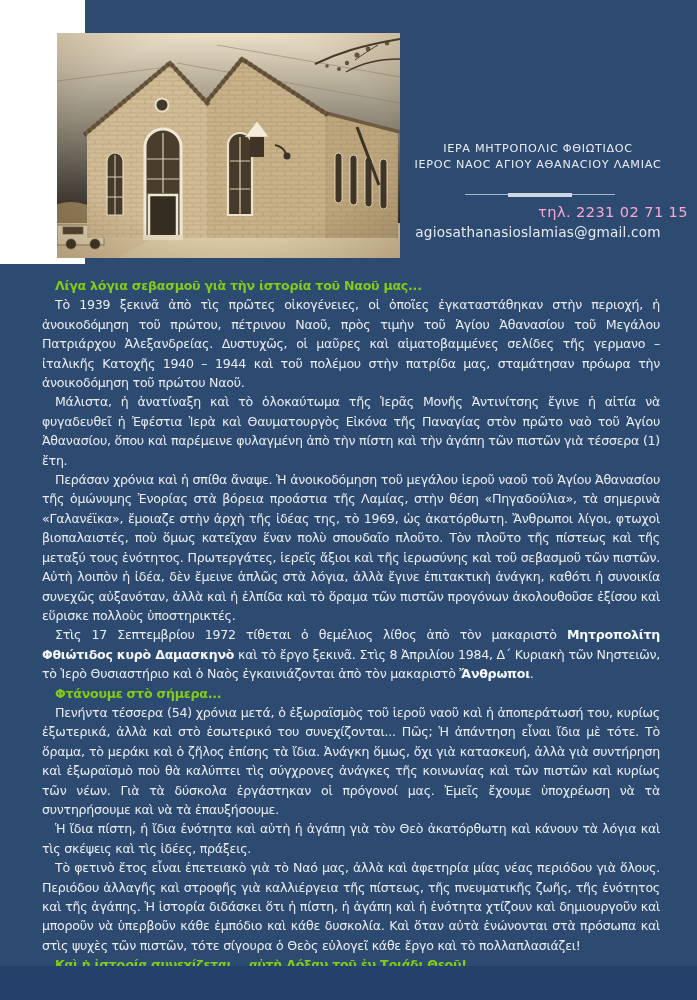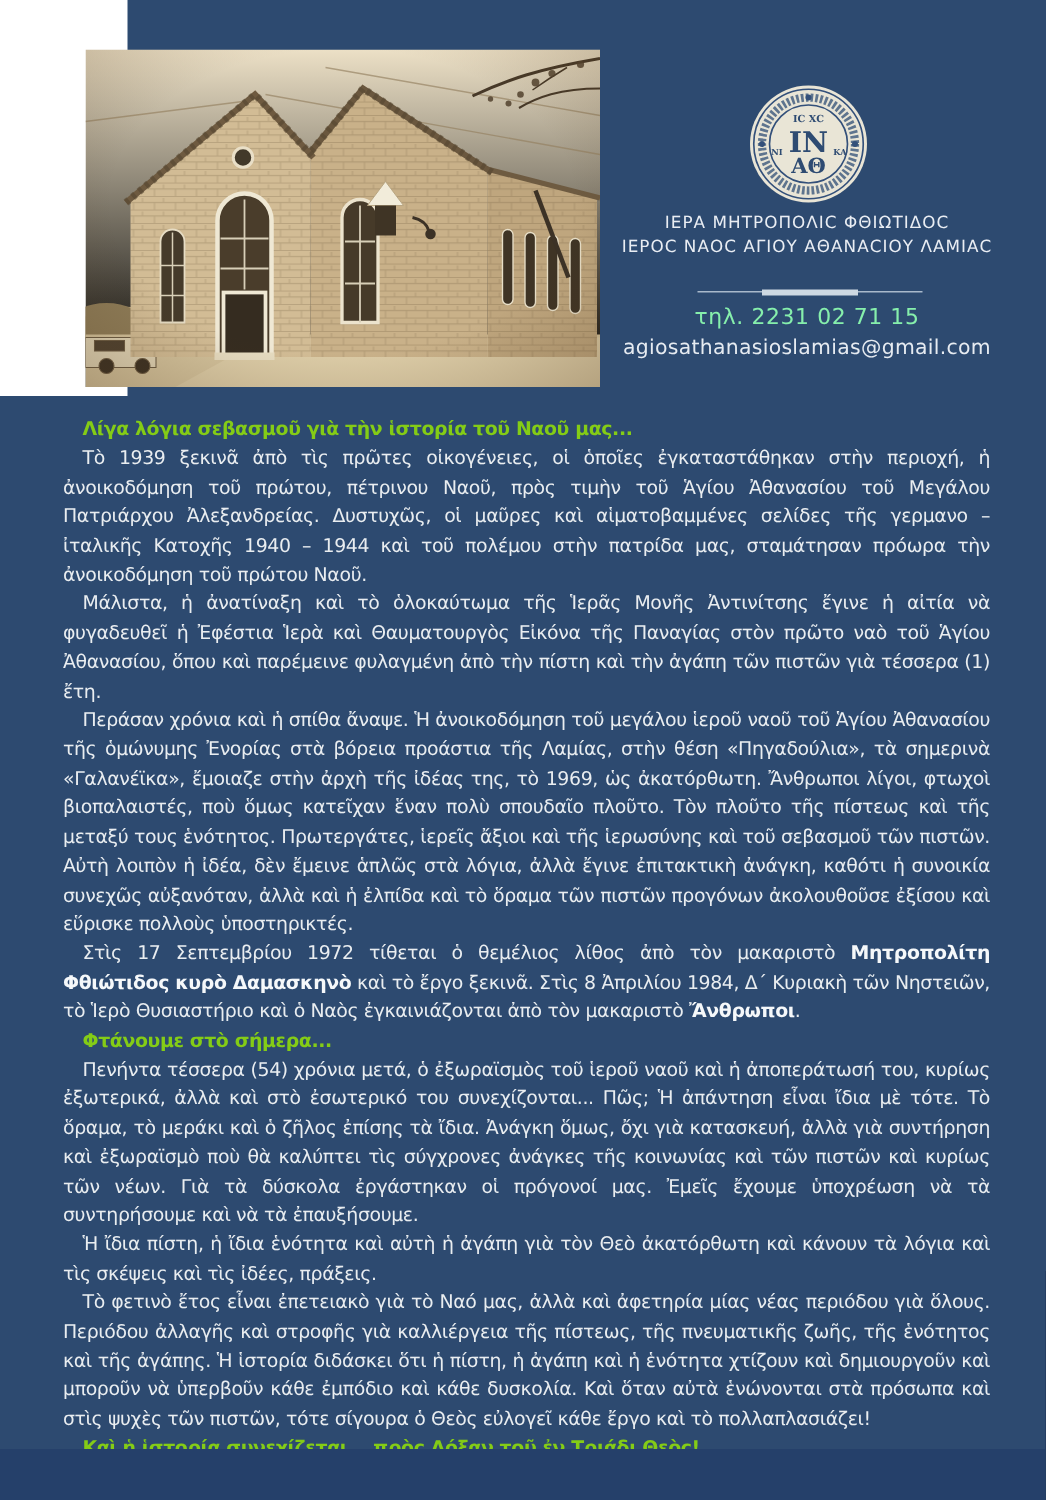--- a/index.html
+++ b/index.html
@@ -14,22 +14,22 @@
   
   .photo{position:absolute;left:57px;top:33px;width:343px;height:225px;}
   .photo svg{display:block;width:100%;height:100%;}
   
   .seal{position:absolute;left:499px;top:56px;width:80px;height:80px;}
   .org-lines{position:absolute;left:388px;top:141px;width:300px;text-align:center;
     font-weight:normal;font-size:11.2px;letter-spacing:.7px;line-height:16px;color:#e9edf3;}
   .divider{position:absolute;left:465px;top:193px;width:150px;height:4px;}
   .divider .thin{position:absolute;left:0;right:0;top:1px;height:1px;background:#a9b9cb;}
   .divider .thick{position:absolute;left:43px;top:0;width:64px;height:4px;background:#cdd8e2;}
-  .phone{position:absolute;left:388px;top:203px;width:300px;text-align:center;
-    font-size:14.6px;letter-spacing:.4px;color:#86efac;}
+  .phone{position:absolute;left:388px;top:203px;width:300px;text-align:right;
+    font-size:14.6px;letter-spacing:.4px;color:#f9a8d4;}
   .email{position:absolute;left:370px;top:224px;width:336px;text-align:center;
     font-size:13.6px;letter-spacing:.2px;color:#e6ebf1;}
   
   .article{position:absolute;left:42px;top:276px;width:618px;height:690px;
     font-size:12.6px;line-height:19.4px;letter-spacing:-0.25px;
     text-align:justify;color:#e9edf0;overflow:hidden;}
   .article p{margin:0;text-indent:13px;}
   .article .t-title,.article .t-subheading,.article .t-closing{font-weight:bold;color:#84cc16;}
   .article .b{font-weight:bold;color:#f5f8fa;}
   
@@ -132,38 +132,20 @@
         <path d="M88 114 a18 18 0 0 1 36 0 V205 H88 Z" fill="#4a3d2b" stroke="#efe8d4" stroke-width="3"></path>
         <path d="M106 100 V160 M90 126 H122 M90 146 H122" stroke="#d8cfb8" stroke-width="1.2" fill="none"></path>
         <rect x="92" y="162" width="28" height="43" fill="#352c20" stroke="#efe8d4" stroke-width="2.5"></rect>
         <rect x="86" y="202" width="40" height="5" fill="#e7ddc2"></rect>
       </g>
 
       <rect x="0" y="0" width="343" height="225" fill="url(#vign)"></rect>
     </svg>
   </div>
 
-  <div class="seal">
-    <svg viewBox="0 0 80 80" aria-hidden="true">
-      <circle cx="40" cy="40" r="39" fill="#e9e5d6"></circle>
-      <circle cx="40" cy="40" r="36.5" fill="none" stroke="#33507a" stroke-width="1.1"></circle>
-      <circle cx="40" cy="40" r="31" fill="none" stroke="#2f4d76" stroke-width="5.5" stroke-dasharray="1.8 1.4" opacity="0.75"></circle>
-      <circle cx="40" cy="40" r="26" fill="none" stroke="#33507a" stroke-width="1.1"></circle>
-      <circle cx="9" cy="40" r="2" fill="#33507a"></circle>
-        <circle cx="71" cy="40" r="2" fill="#33507a"></circle>
-        <circle cx="40" cy="9" r="2" fill="#33507a"></circle>
-      <g fill="#2e4b72" text-anchor="middle" font-family="DejaVu Serif, Liberation Serif, serif" font-weight="bold">
-        <text x="40" y="25" font-size="6.5">ΙC ΧC</text>
-        <text x="40" y="45" font-size="19">ΙΝ</text>
-        <text x="40" y="59" font-size="14">ΑΘ</text>
-        <text x="19" y="47" font-size="5.5">ΝΙ</text>
-        <text x="61" y="47" font-size="5.5">ΚΑ</text>
-      </g>
-    </svg>
-  </div>
 
   <div class="org-lines">
     <div>ΙΕΡΑ ΜΗΤΡΟΠΟΛΙC ΦΘΙΩΤΙΔΟC</div>
     <div>ΙΕΡΟC ΝΑΟC ΑΓΙΟΥ ΑΘΑΝΑCΙΟΥ ΛΑΜΙΑC</div>
   </div>
 
   <div class="divider">
     <div class="thin"></div>
     <div class="thick"></div>
   </div>
@@ -174,18 +156,18 @@
   <div class="article">
       <p class="t-title">Λίγα λόγια σεβασμοῦ γιὰ τὴν ἱστορία τοῦ Ναοῦ μας...</p>
       <p><span>Τὸ 1939  ξεκινᾶ ἀπὸ τὶς πρῶτες οἰκογένειες, οἱ ὁποῖες ἐγκαταστάθηκαν στὴν περιοχή, ἡ ἀνοικοδόμηση τοῦ πρώτου, πέτρινου Ναοῦ, πρὸς τιμὴν τοῦ Ἁγίου Ἀθανασίου τοῦ Μεγάλου Πατριάρχου Ἀλεξανδρείας. Δυστυχῶς, οἱ μαῦρες καὶ αἱματοβαμμένες σελίδες τῆς γερμανο – ἰταλικῆς Κατοχῆς 1940 – 1944 καὶ τοῦ πολέμου στὴν πατρίδα μας, σταμάτησαν πρόωρα τὴν ἀνοικοδόμηση τοῦ πρώτου Ναοῦ.</span></p>
       <p><span>Μάλιστα, ἡ ἀνατίναξη καὶ τὸ ὁλοκαύτωμα τῆς Ἱερᾶς Μονῆς Ἀντινίτσης ἔγινε ἡ αἰτία νὰ φυγαδευθεῖ ἡ Ἐφέστια Ἱερὰ καὶ Θαυματουργὸς Εἰκόνα τῆς Παναγίας στὸν πρῶτο ναὸ τοῦ Ἁγίου Ἀθανασίου, ὅπου καὶ παρέμεινε φυλαγμένη ἀπὸ τὴν πίστη καὶ τὴν ἀγάπη τῶν πιστῶν γιὰ τέσσερα (1) ἔτη.</span></p>
       <p><span>Περάσαν χρόνια καὶ ἡ σπίθα ἄναψε. Ἡ ἀνοικοδόμηση τοῦ μεγάλου ἱεροῦ ναοῦ τοῦ Ἁγίου Ἀθανασίου τῆς ὁμώνυμης Ἐνορίας στὰ βόρεια προάστια τῆς Λαμίας, στὴν θέση «Πηγαδούλια», τὰ σημερινὰ «Γαλανέϊκα», ἔμοιαζε στὴν ἀρχὴ τῆς ἰδέας της, τὸ 1969, ὡς ἀκατόρθωτη. Ἄνθρωποι λίγοι, φτωχοὶ βιοπαλαιστές, ποὺ ὅμως κατεῖχαν ἕναν πολὺ σπουδαῖο πλοῦτο. Τὸν πλοῦτο τῆς πίστεως καὶ τῆς μεταξύ τους ἑνότητος. Πρωτεργάτες, ἱερεῖς ἄξιοι καὶ τῆς ἱερωσύνης καὶ τοῦ σεβασμοῦ τῶν πιστῶν. Αὐτὴ λοιπὸν ἡ ἰδέα, δὲν ἔμεινε ἁπλῶς στὰ λόγια, ἀλλὰ ἔγινε ἐπιτακτικὴ ἀνάγκη, καθότι ἡ συνοικία συνεχῶς αὐξανόταν, ἀλλὰ καὶ ἡ ἐλπίδα καὶ τὸ ὅραμα τῶν πιστῶν προγόνων ἀκολουθοῦσε ἐξίσου καὶ εὕρισκε πολλοὺς ὑποστηρικτές.</span></p>
       <p><span>Στὶς 17 Σεπτεμβρίου 1972 τίθεται ὁ θεμέλιος λίθος ἀπὸ τὸν μακαριστὸ </span><span class="b">Μητροπολίτη Φθιώτιδος κυρὸ Δαμασκηνὸ</span><span> καὶ τὸ ἔργο ξεκινᾶ. Στὶς 8 Ἀπριλίου 1984, Δ΄ Κυριακὴ τῶν Νηστειῶν, τὸ Ἱερὸ Θυσιαστήριο καὶ ὁ Ναὸς ἐγκαινιάζονται ἀπὸ τὸν μακαριστὸ </span><span class="b">Ἄνθρωποι</span><span>.</span></p>
       <p class="t-subheading">Φτάνουμε στὸ σήμερα...</p>
       <p><span>Πενήντα τέσσερα (54) χρόνια μετά, ὁ ἐξωραϊσμὸς τοῦ ἱεροῦ ναοῦ καὶ ἡ ἀποπεράτωσή του, κυρίως ἐξωτερικά, ἀλλὰ καὶ στὸ ἐσωτερικό του συνεχίζονται... Πῶς; Ἡ ἀπάντηση εἶναι ἴδια μὲ τότε. Τὸ ὅραμα, τὸ μεράκι καὶ ὁ ζῆλος ἐπίσης τὰ ἴδια. Ἀνάγκη ὅμως, ὄχι γιὰ κατασκευή, ἀλλὰ γιὰ συντήρηση καὶ ἐξωραϊσμὸ ποὺ θὰ καλύπτει τὶς σύγχρονες ἀνάγκες τῆς κοινωνίας καὶ τῶν πιστῶν καὶ κυρίως τῶν νέων. Γιὰ τὰ δύσκολα ἐργάστηκαν οἱ πρόγονοί μας. Ἐμεῖς ἔχουμε ὑποχρέωση νὰ τὰ συντηρήσουμε καὶ νὰ τὰ ἐπαυξήσουμε.</span></p>
       <p><span>Ἡ ἴδια πίστη, ἡ ἴδια ἑνότητα καὶ αὐτὴ ἡ ἀγάπη γιὰ τὸν Θεὸ ἀκατόρθωτη καὶ κάνουν τὰ λόγια καὶ τὶς σκέψεις καὶ τὶς ἰδέες, πράξεις.</span></p>
       <p><span>Τὸ φετινὸ ἔτος εἶναι ἐπετειακὸ γιὰ τὸ Ναό μας, ἀλλὰ καὶ ἀφετηρία μίας νέας περιόδου γιὰ ὅλους. Περιόδου ἀλλαγῆς καὶ στροφῆς γιὰ καλλιέργεια τῆς πίστεως, τῆς πνευματικῆς ζωῆς, τῆς ἑνότητος καὶ τῆς ἀγάπης. Ἡ ἱστορία διδάσκει ὅτι ἡ πίστη, ἡ ἀγάπη καὶ ἡ ἑνότητα χτίζουν καὶ δημιουργοῦν καὶ μποροῦν νὰ ὑπερβοῦν κάθε ἐμπόδιο καὶ κάθε δυσκολία. Καὶ ὅταν αὐτὰ ἑνώνονται στὰ πρόσωπα καὶ στὶς ψυχὲς τῶν πιστῶν, τότε σίγουρα ὁ Θεὸς εὐλογεῖ κάθε ἔργο καὶ τὸ πολλαπλασιάζει!</span></p>
-      <p class="t-closing">Καὶ ἡ ἱστορία συνεχίζεται... πρὸς Δόξαν τοῦ ἐν Τριάδι Θεὸς!</p>
+      <p class="t-closing">Καὶ ἡ ἱστορία συνεχίζεται... αὐτὴ Δόξαν τοῦ ἐν Τριάδι Θεοῦ!</p>
     </div>
 
   <div class="footer-band"></div>
 
 </div>
 
 </body></html>

